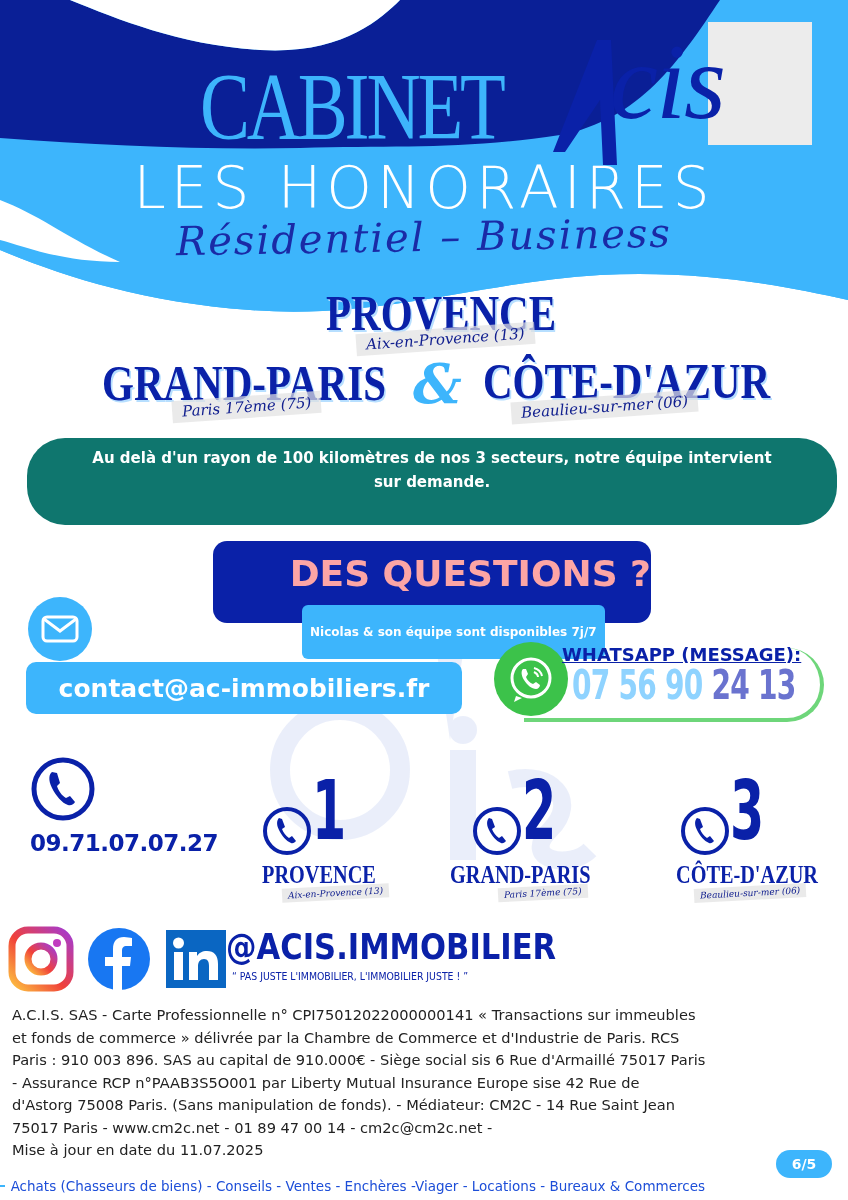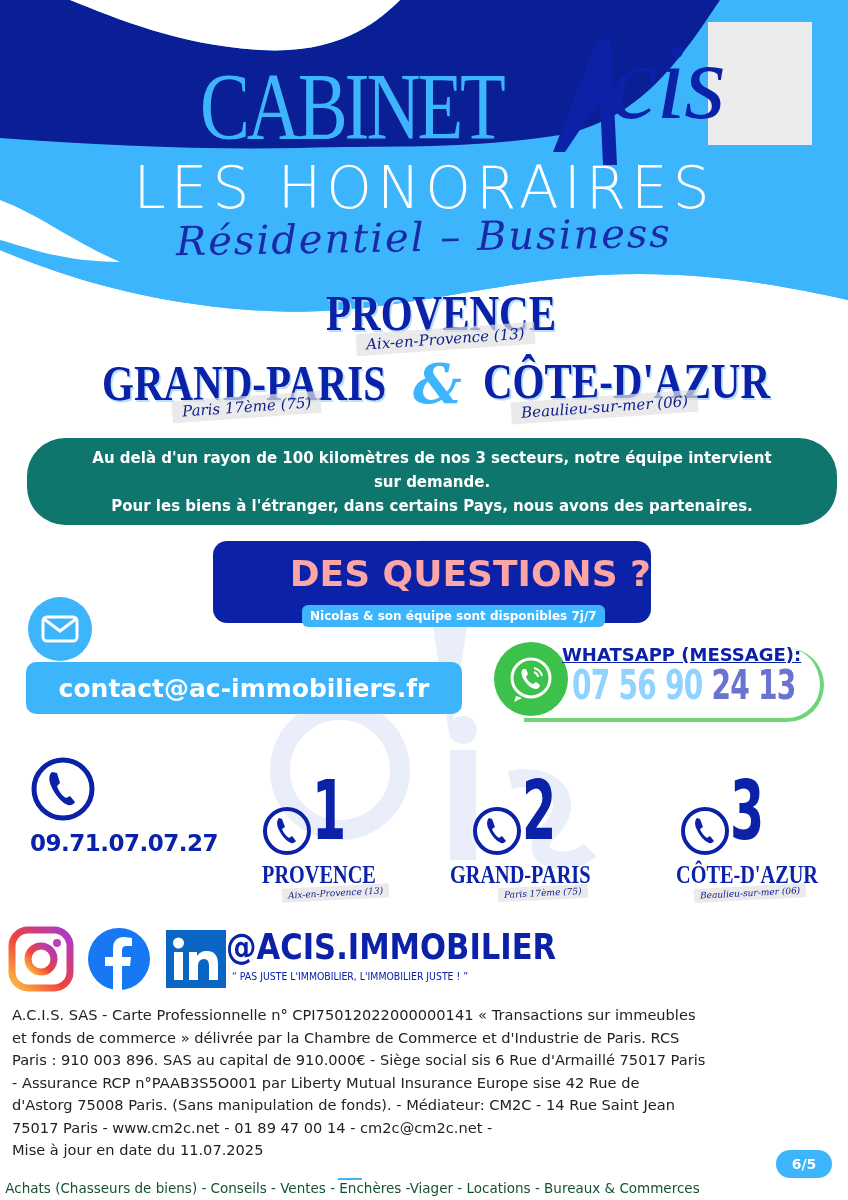--- a/index.html
+++ b/index.html
@@ -35,21 +35,21 @@
   .cotedazur { left: 483px; top: 356px; }
   .cotedazur .region-title { font-size: 50px; }
   .cotedazur .region-sub { left: 28px; top: 40px; font-size: 15px; }
 
   
   .infobox { left: 27px; top: 438px; width: 810px; height: 87px; background: #0f766e; border-radius: 38px; color: #ffffff; font-family: "DejaVu Sans", sans-serif; font-weight: bold; font-size: 15px; text-align: center; padding-top: 8px; line-height: 24px; }
 
   
   .questions { left: 213px; top: 541px; width: 438px; height: 82px; background: #0a21a8; border-radius: 14px; }
   .questions-title { position: absolute; left: 0; top: 12px; width: 100%; text-align: right; color: #fca5a5; font-family: "DejaVu Sans", sans-serif; font-weight: bold; font-size: 36px; letter-spacing: 0px; }
-  .questions-sub { left: 302px; top: 605px; background: #3db5fc; color: #fff; font-family: "DejaVu Sans", sans-serif; font-weight: bold; font-size: 12px; padding: 4px 8px; border-radius: 6px; }
+  .questions-sub { left: 302px; top: 605px; background: #3db5fc; color: #fff; font-family: "DejaVu Sans", sans-serif; font-weight: bold; font-size: 12px; padding: 20px 8px; border-radius: 6px; }
 
   
   .email-icon { left: 28px; top: 597px; width: 64px; height: 64px; border-radius: 50%; background: #3db5fc; display: flex; align-items: center; justify-content: center; }
   .email-pill { left: 26px; top: 662px; width: 436px; height: 52px; background: #3db5fc; border-radius: 10px; color: #fff; font-family: "DejaVu Sans", sans-serif; font-weight: bold; font-size: 25px; display: flex; align-items: center; justify-content: center; }
 
   
   .wa-wrap { left: 494px; top: 642px; width: 330px; height: 80px; }
   .wa-arc { position: absolute; left: 30px; top: 6px; width: 300px; height: 74px; border-bottom: 4px solid #6ed67a; border-right: 4px solid #6ed67a; border-radius: 0 40px 40px 0; }
   .wa-icon { position: absolute; left: 0; top: 0; width: 74px; height: 74px; border-radius: 50%; background: #3cc24a; display: flex; align-items: center; justify-content: center; }
   .wa-label { position: absolute; left: 68px; top: 2px; font-family: "DejaVu Sans", sans-serif; font-weight: bold; font-size: 18px; color: #0a21a8; text-decoration: underline; }
@@ -78,21 +78,21 @@
   
   .social { left: 8px; top: 926px; display: flex; gap: 12px; align-items: center; }
   .soc-icon { width: 66px; height: 66px; }
   .handle { left: 226px; top: 926px; font-family: "DejaVu Sans", sans-serif; font-weight: bold; font-size: 36px; color: #0a21a8; transform: scaleX(0.85); transform-origin: left top; white-space: nowrap; }
   .slogan { left: 232px; top: 970px; font-family: "DejaVu Sans", sans-serif; font-size: 11px; color: #0a21a8; transform: scaleX(0.85); transform-origin: left top; white-space: nowrap; }
 
   
   .legal { left: 12px; top: 1004px; width: 830px; font-family: "DejaVu Sans", sans-serif; font-size: 14.6px; color: #222; line-height: 22.5px; }
   .legal p { white-space: nowrap; }
   .page-badge { left: 776px; top: 1150px; width: 56px; height: 28px; border-radius: 14px; background: #3db5fc; color: #fff; font-family: "DejaVu Sans", sans-serif; font-weight: bold; font-size: 14px; display: flex; align-items: center; justify-content: center; }
-  .services { left: 0; top: 1178px; width: 705px; font-family: "DejaVu Sans", sans-serif; font-size: 13.5px; color: #14532d; white-space: nowrap; display: flex; align-items: center; flex-direction: column; }
+  .services { left: 0; top: 1178px; width: 705px; font-family: "DejaVu Sans", sans-serif; font-size: 13.5px; color: #1d4ed8; white-space: nowrap; display: flex; align-items: center; }
   .services .line { display: inline-block; width: 24px; height: 2px; background: #3db5fc; margin-right: 6px; }
 </style>
 </head>
 <body>
 
 <svg class="bg-wave" viewBox="0 0 848 520" preserveAspectRatio="none">
   <path d="M0,0 L848,0 L848,300 C780,285 700,270 600,275 C480,282 380,320 250,310 C140,302 60,275 0,250 Z" fill="#3db5fc"></path>
   <path d="M0,0 L848,0 L848,300 C780,285 700,270 600,275 C480,282 380,320 250,310 C140,302 60,275 0,250 Z" fill="#3db5fc"></path>
   <path d="M0,0 L70,0 C120,20 180,45 260,50 C340,55 380,20 400,0 L720,0 C680,60 640,120 560,135 C460,150 400,145 300,148 C200,150 100,145 0,138 Z" fill="#0a1f96"></path>
   <path d="M70,0 C120,20 180,45 260,50 C340,55 380,20 400,0 Z" fill="#ffffff"></path>
@@ -129,21 +129,20 @@
 </div>
 <div class="layer ampersand">&amp;</div>
 <div class="layer cotedazur">
   <div class="region-title">CÔTE-D'AZUR</div>
   <div class="region-sub">Beaulieu-sur-mer (06)</div>
 </div>
 
 <div class="layer infobox">
   <div>Au delà d'un rayon de 100 kilomètres de nos 3 secteurs, notre équipe intervient</div>
   <div>sur demande.</div>
-  <div>Pour les biens à l'étranger, dans certains Pays, nous avons des partenaires.</div>
 </div>
 
 <div class="layer questions">
   <div class="questions-title">DES QUESTIONS ?</div>
 </div>
 <div class="layer questions-sub">Nicolas &amp; son équipe sont disponibles 7j/7</div>
 
 <div class="layer email-icon">
   <svg width="38" height="28" viewBox="0 0 38 28">
       <rect x="2" y="2" width="34" height="24" rx="4" fill="none" stroke="#fff" stroke-width="3"></rect>

